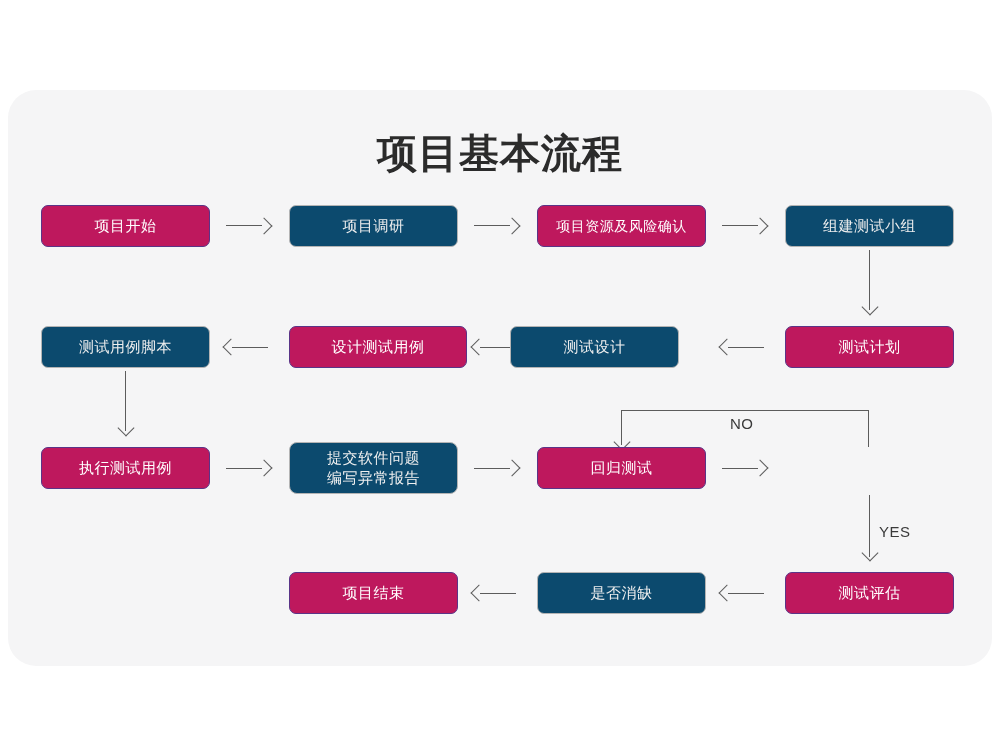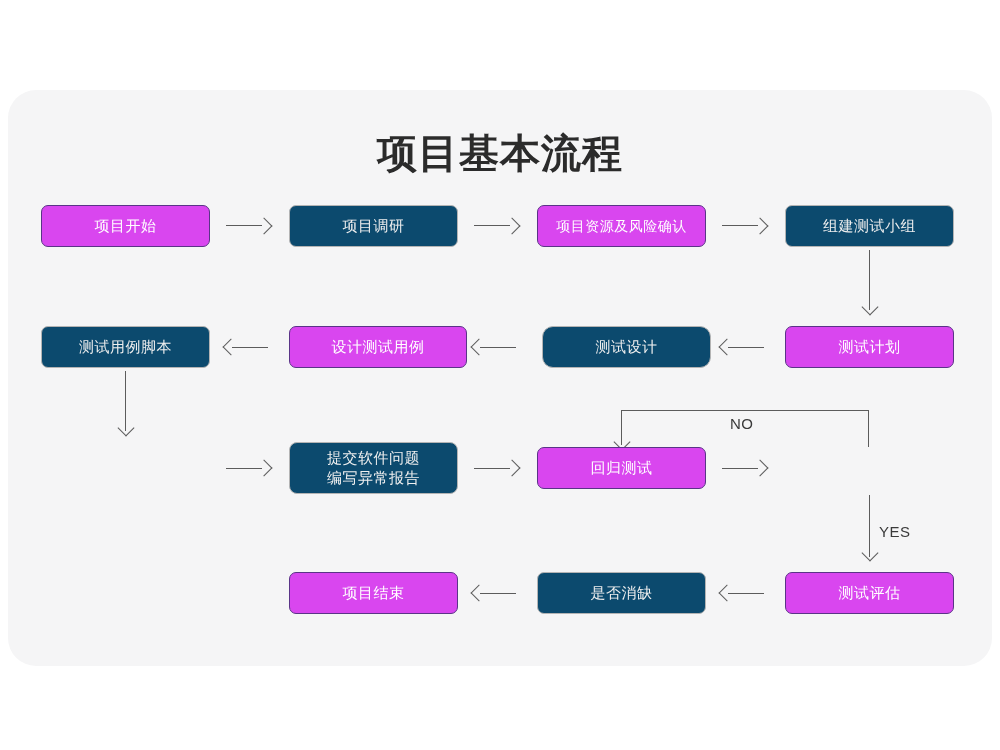--- a/index.html
+++ b/index.html
@@ -53,21 +53,21 @@
     align-items: center;
     justify-content: center;
     text-align: center;
     font-size: 15px;
     line-height: 20px;
     letter-spacing: 0.5px;
     white-space: pre-line;
     height: 42px;
   }
   .node.purple {
-    background: #d946ef;
+    background: #be185d;
     color: #ffffff;
     border: 1px solid #5a3487;
   }
   .node.gray {
     background: #0c4a6e;
     color: #efefef;
     border: 1px solid #b4b4b4;
   }
   .node.tall { height: 52px; }
 
@@ -131,36 +131,37 @@
   <div class="node gray" style="left:41px;  top:326px; width:169px;">测试用例脚本</div>
 
   <div class="hline" style="left:232px; top:347px; width:36px;"></div>
   <div class="chev chev-left" style="left:225px; top:341px;"></div>
 
   <div class="node purple" style="left:289px; top:326px; width:178px;">设计测试用例</div>
 
   <div class="hline" style="left:480px; top:347px; width:36px;"></div>
   <div class="chev chev-left" style="left:473px; top:341px;"></div>
 
-  <div class="node gray" style="left:542px; top:326px; width:169px;border-radius:11px;">测试设计</div>
+  <div class="node gray" style="left:510px; top:326px; width:169px;">测试设计</div>
 
   <div class="hline" style="left:728px; top:347px; width:36px;"></div>
   <div class="chev chev-left" style="left:721px; top:341px;"></div>
 
   <div class="node purple" style="left:785px; top:326px; width:169px;">测试计划</div>
 
   <div class="vline" style="left:125px; top:371px; height:60px;"></div>
   <div class="chev chev-down" style="left:120px; top:422px;"></div>
 
   <div class="hline" style="left:621px; top:410px; width:248px;"></div>
   <div class="vline" style="left:868px; top:410px; height:37px;"></div>
   <div class="vline" style="left:621px; top:410px; height:35px;"></div>
   <div class="chev chev-down" style="left:616px; top:436px;"></div>
   <div class="edge-label" style="left:730px; top:415px;">NO</div>
 
+  <div class="node purple" style="left:41px;  top:447px; width:169px; height:42px;">执行测试用例</div>
 
   <div class="hline" style="left:226px; top:468px; width:36px;"></div>
   <div class="chev chev-right" style="left:258px; top:462px;"></div>
 
   <div class="node gray tall" style="left:289px; top:442px; width:169px;border-radius:8px;">提交软件问题
 编写异常报告</div>
 
   <div class="hline" style="left:474px; top:468px; width:36px;"></div>
   <div class="chev chev-right" style="left:506px; top:462px;"></div>
 

